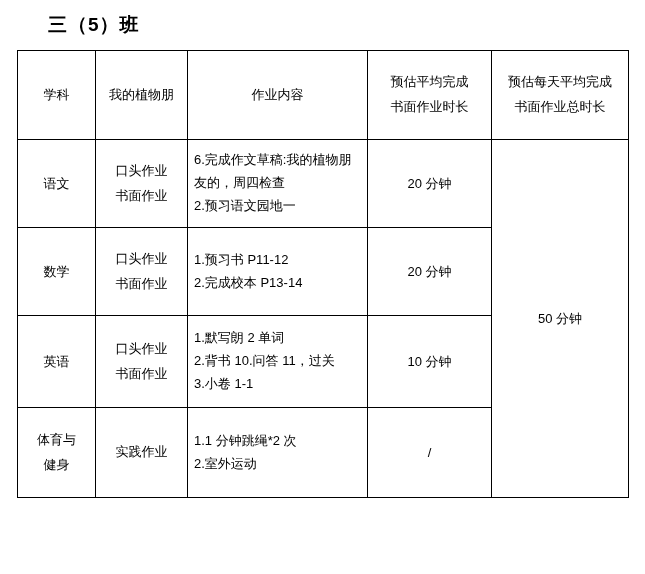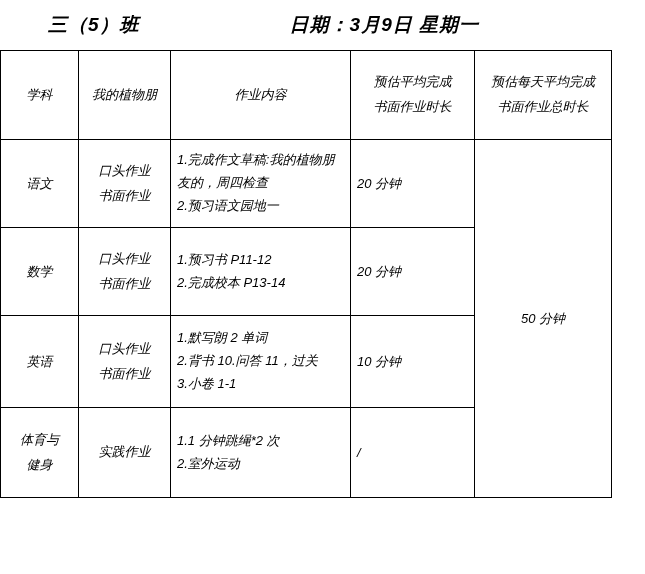--- a/index.html
+++ b/index.html
@@ -12,41 +12,41 @@
     height: 574px;
     font-family: "Liberation Sans", sans-serif;
     color: #000000;
     overflow: hidden;
   }
   .page {
     position: relative;
     width: 645px;
     height: 574px;
     box-sizing: border-box;
-    font-style: italic;
   }
   .header {
     display: flex;
     align-items: center;
     height: 50px;
     padding: 0 0 0 0;
     font-weight: bold;
     font-size: 19px;
     letter-spacing: 1px;
   }
   .header .class-name {
     margin-left: 48px;
   }
   .header .date-info {
     margin-left: 150px;
     white-space: nowrap;
   }
   table.hw {
     border-collapse: collapse;
     width: 611px;
+    margin-left: 17px;
     table-layout: fixed;
   }
   table.hw td, table.hw th {
     border: 1px solid #000000;
     padding: 4px 6px;
     vertical-align: middle;
     font-size: 13px;
     font-weight: normal;
   }
   thead td {
@@ -73,21 +73,21 @@
     text-align: center;
     padding-left: 8px;
   }
   td.content {
     font-size: 12.5px;
     line-height: 1.75;
     text-align: left;
     padding-left: 8px;
   }
   td.est {
-    text-align: left;
+    text-align: center;
     font-size: 13px;
   }
   td.total {
     text-align: center;
     font-size: 14px;
     vertical-align: middle;
   }
   .row-h1 { height: 88px; }
   .row-h2 { height: 88px; }
   .row-h3 { height: 92px; }
@@ -95,21 +95,20 @@
   .line { display: block; }
   .subject-two-line { line-height: 1.9; }
 </style>
 </head>
 <body>
 
 <div class="page">
 
   <div class="header">
     <span class="class-name">三（5）班</span>
-    <span class="date-info">日期：3月9日   星期一</span>
   </div>
 
   <table class="hw">
     <colgroup>
       <col class="col-subject">
       <col class="col-type">
       <col class="col-content">
       <col class="col-est">
       <col class="col-total">
     </colgroup>
@@ -129,21 +128,21 @@
       </tr>
     </thead>
     <tbody>
       <tr class="row-h1">
         <td class="subject">语文</td>
         <td class="type">
           <span class="line">口头作业</span>
           <span class="line">书面作业</span>
         </td>
         <td class="content">
-          <span class="line">1.完成作文草稿:我的植物朋</span>
+          <span class="line">6.完成作文草稿:我的植物朋</span>
           <span class="line">友的，周四检查</span>
           <span class="line">2.预习语文园地一</span>
         </td>
         <td class="est">20 分钟</td>
         <td class="total" rowspan="4">50 分钟</td>
       </tr>
       <tr class="row-h2">
         <td class="subject">数学</td>
         <td class="type">
           <span class="line">口头作业</span>

